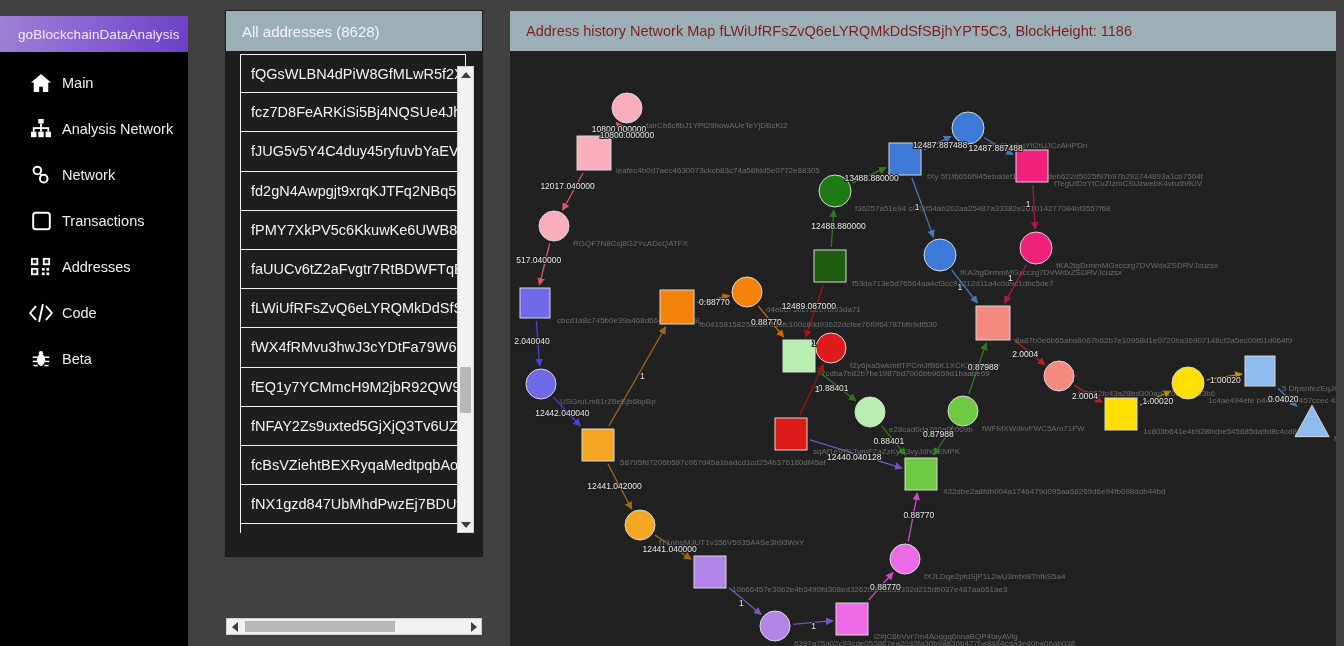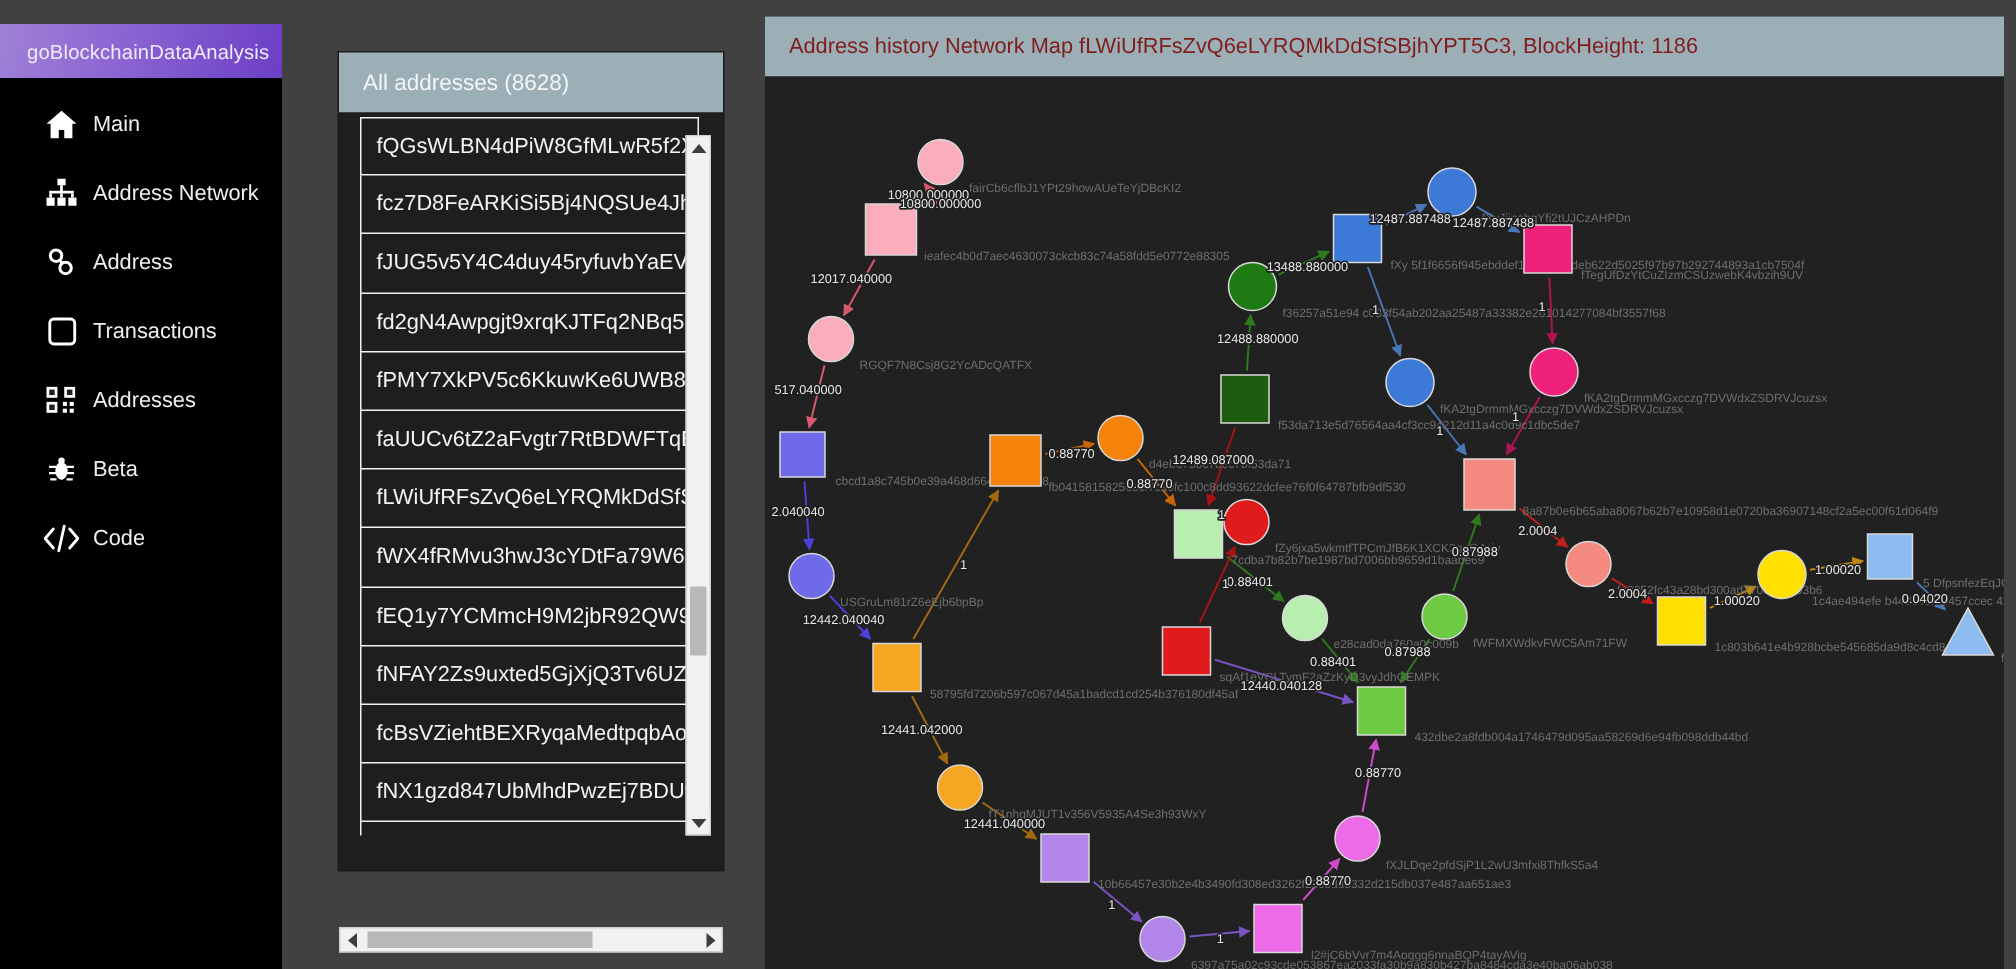--- a/index.html
+++ b/index.html
@@ -25,21 +25,21 @@
   }
   .nav-ico{
     width:34px;min-width:34px;height:28px;display:flex;align-items:center;justify-content:center;
     color:#ffffff;
   }
   .nav-ico svg{display:block;}
   .nav-label{font-size:14.5px;color:#eeeeee;padding-left:4px;}
 
   
   .addr-panel{position:absolute;left:226px;top:11px;width:256px;height:545px;background:#1e1e1e;
-              box-shadow:0 0 0 1px #1a1a1a;margin-top:24px;}
+              box-shadow:0 0 0 1px #1a1a1a;}
   .panel-head{
     height:40px;background:#9cafb7;color:#f2f6f7;display:flex;align-items:center;
     padding-left:16px;font-size:15px;
   }
   .addr-viewport{position:absolute;left:0;top:40px;width:256px;height:482px;overflow:hidden;background:#1e1e1e;}
   .addr-list{position:absolute;left:14px;top:3px;width:226px;}
   .addr-row{
     height:39.2px;line-height:39.2px;
     border:1px solid #f2f2f2;border-top:none;
     color:#f3f3f3;font-size:14.5px;
@@ -102,31 +102,31 @@
               <rect x="11" y="5" width="2" height="5"></rect>
               <rect x="3" y="9" width="18" height="2"></rect>
               <rect x="3" y="11" width="2" height="3"></rect>
               <rect x="11" y="11" width="2" height="3"></rect>
               <rect x="19" y="11" width="2" height="3"></rect>
               <rect x="1" y="14" width="6" height="6"></rect>
               <rect x="9" y="14" width="6" height="6"></rect>
               <rect x="17" y="14" width="6" height="6"></rect>
             </svg>
           </span>
-          <span class="nav-label">Address Network</span>
+          <span class="nav-label">Analysis Network</span>
         </div>
         <div class="nav-item">
           <span class="nav-ico">
             <svg width="22" height="20" viewBox="0 0 24 22" fill="none" stroke="#fff" stroke-width="2.2">
               <circle cx="8" cy="6" r="4.2"></circle>
               <circle cx="15" cy="15" r="4.2"></circle>
               <path d="M10.6 9.3 12.6 11.6"></path>
             </svg>
           </span>
-          <span class="nav-label">Address</span>
+          <span class="nav-label">Network</span>
         </div>
         <div class="nav-item">
           <span class="nav-ico">
             <svg width="21" height="20" viewBox="0 0 24 22" fill="none" stroke="#fff" stroke-width="2.2">
               <rect x="2.5" y="1.5" width="19" height="19" rx="3"></rect>
             </svg>
           </span>
           <span class="nav-label">Transactions</span>
         </div>
         <div class="nav-item">
@@ -141,43 +141,43 @@
               <rect x="13" y="12" width="3" height="3"></rect>
               <rect x="18" y="12" width="3" height="3"></rect>
               <rect x="13" y="17" width="3" height="3"></rect>
               <rect x="18" y="17" width="3" height="3"></rect>
             </svg>
           </span>
           <span class="nav-label">Addresses</span>
         </div>
         <div class="nav-item">
           <span class="nav-ico">
+            <svg width="24" height="20" viewBox="0 0 26 22" fill="none" stroke="#fff" stroke-width="2.1" stroke-linecap="round" stroke-linejoin="round">
+              <path d="M7 4 1 11l6 7"></path>
+              <path d="M19 4l6 7-6 7"></path>
+              <path d="M15 2 11 20"></path>
+            </svg>
+          </span>
+          <span class="nav-label">Code</span>
+        </div>
+        <div class="nav-item">
+          <span class="nav-ico">
             <svg width="20" height="20" viewBox="0 0 24 22" fill="#fff">
               <ellipse cx="12" cy="12" rx="5" ry="7"></ellipse>
               <circle cx="12" cy="4" r="2.6"></circle>
               <rect x="11" y="5" width="2" height="14"></rect>
               <rect x="2" y="8" width="6" height="1.8"></rect>
               <rect x="16" y="8" width="6" height="1.8"></rect>
               <rect x="2" y="13" width="6" height="1.8"></rect>
               <rect x="16" y="13" width="6" height="1.8"></rect>
               <rect x="3" y="18" width="5" height="1.8"></rect>
               <rect x="16" y="18" width="5" height="1.8"></rect>
             </svg>
           </span>
           <span class="nav-label">Beta</span>
-        </div>
-        <div class="nav-item">
-          <span class="nav-ico">
-            <svg width="24" height="20" viewBox="0 0 26 22" fill="none" stroke="#fff" stroke-width="2.1" stroke-linecap="round" stroke-linejoin="round">
-              <path d="M7 4 1 11l6 7"></path>
-              <path d="M19 4l6 7-6 7"></path>
-              <path d="M15 2 11 20"></path>
-            </svg>
-          </span>
-          <span class="nav-label">Code</span>
         </div>
       </div>
   </div>
 
   <div class="addr-panel">
     <div class="panel-head">All addresses (8628)</div>
     <div class="addr-viewport">
       <div class="addr-list">
           <div class="addr-row">fQGsWLBN4dPiW8GfMLwR5f2XgN</div>
           <div class="addr-row">fcz7D8FeARKiSi5Bj4NQSUe4JhFh</div>

